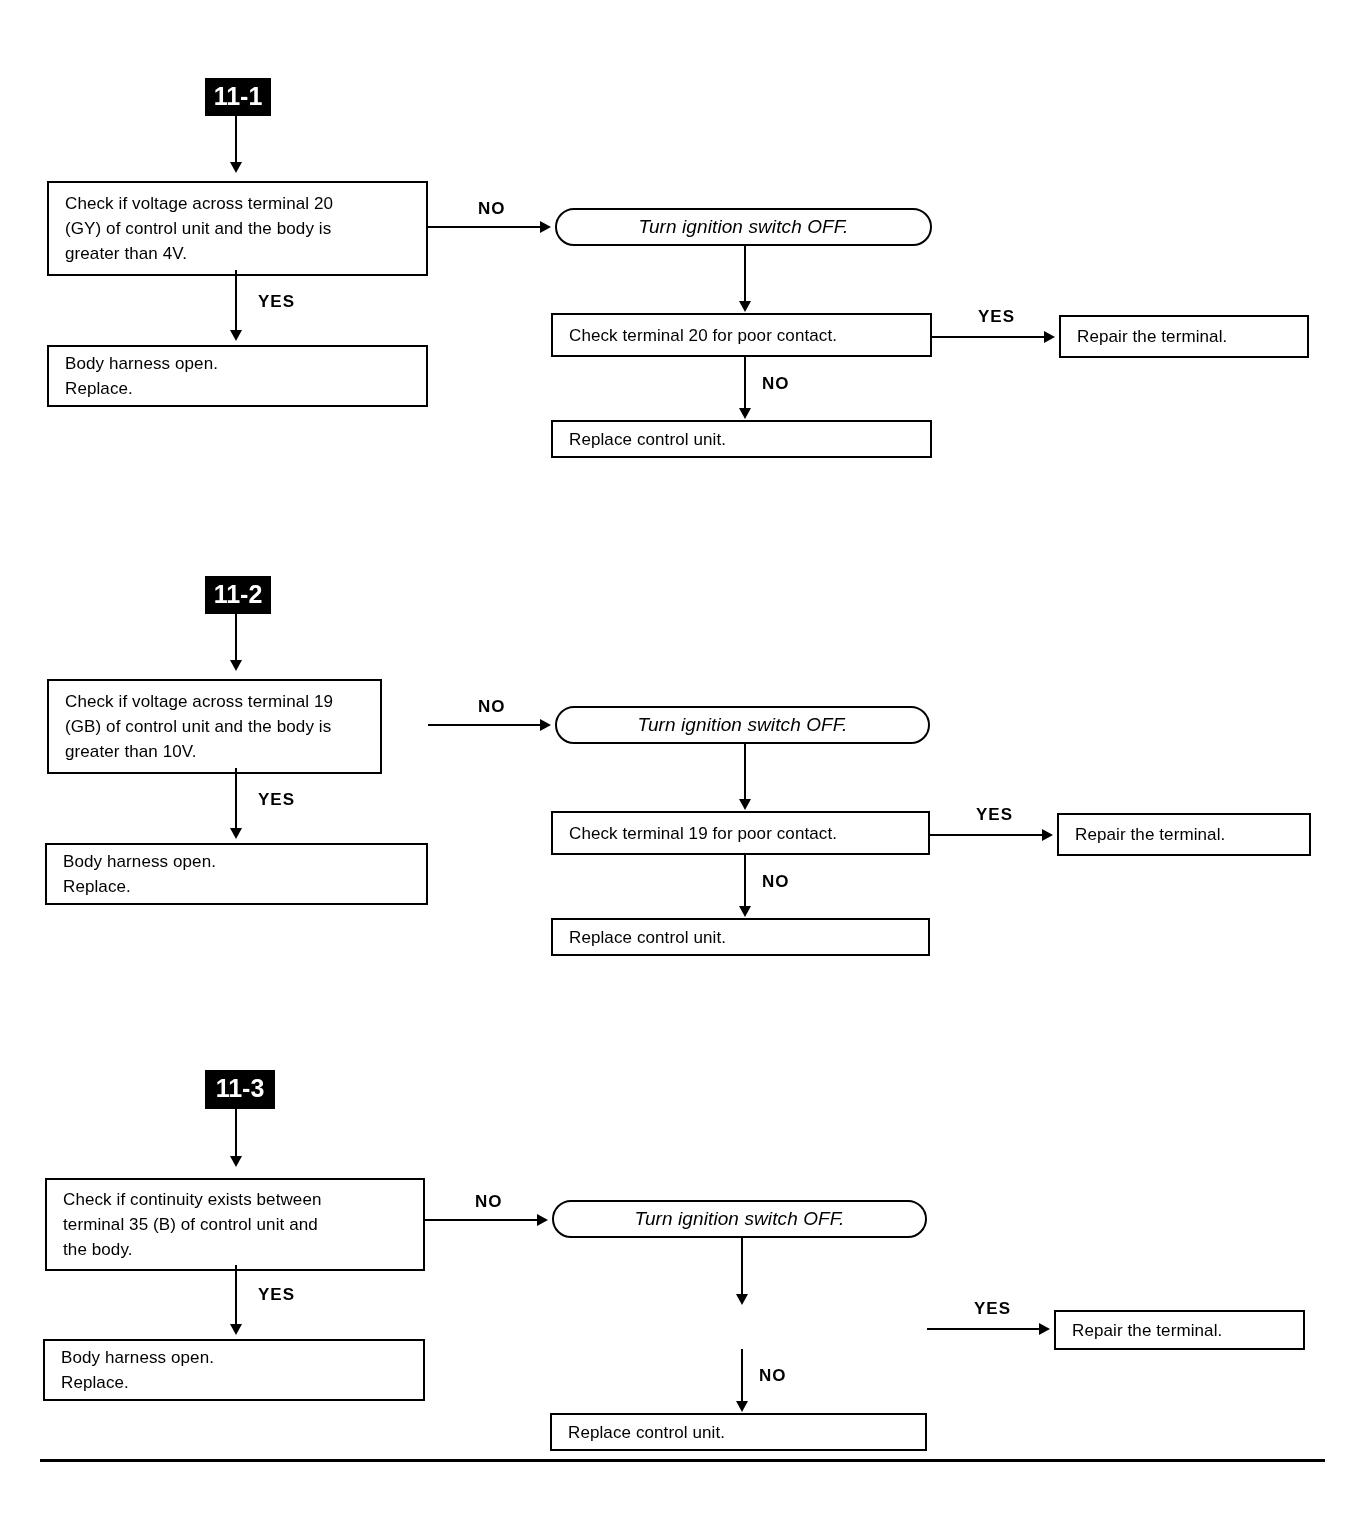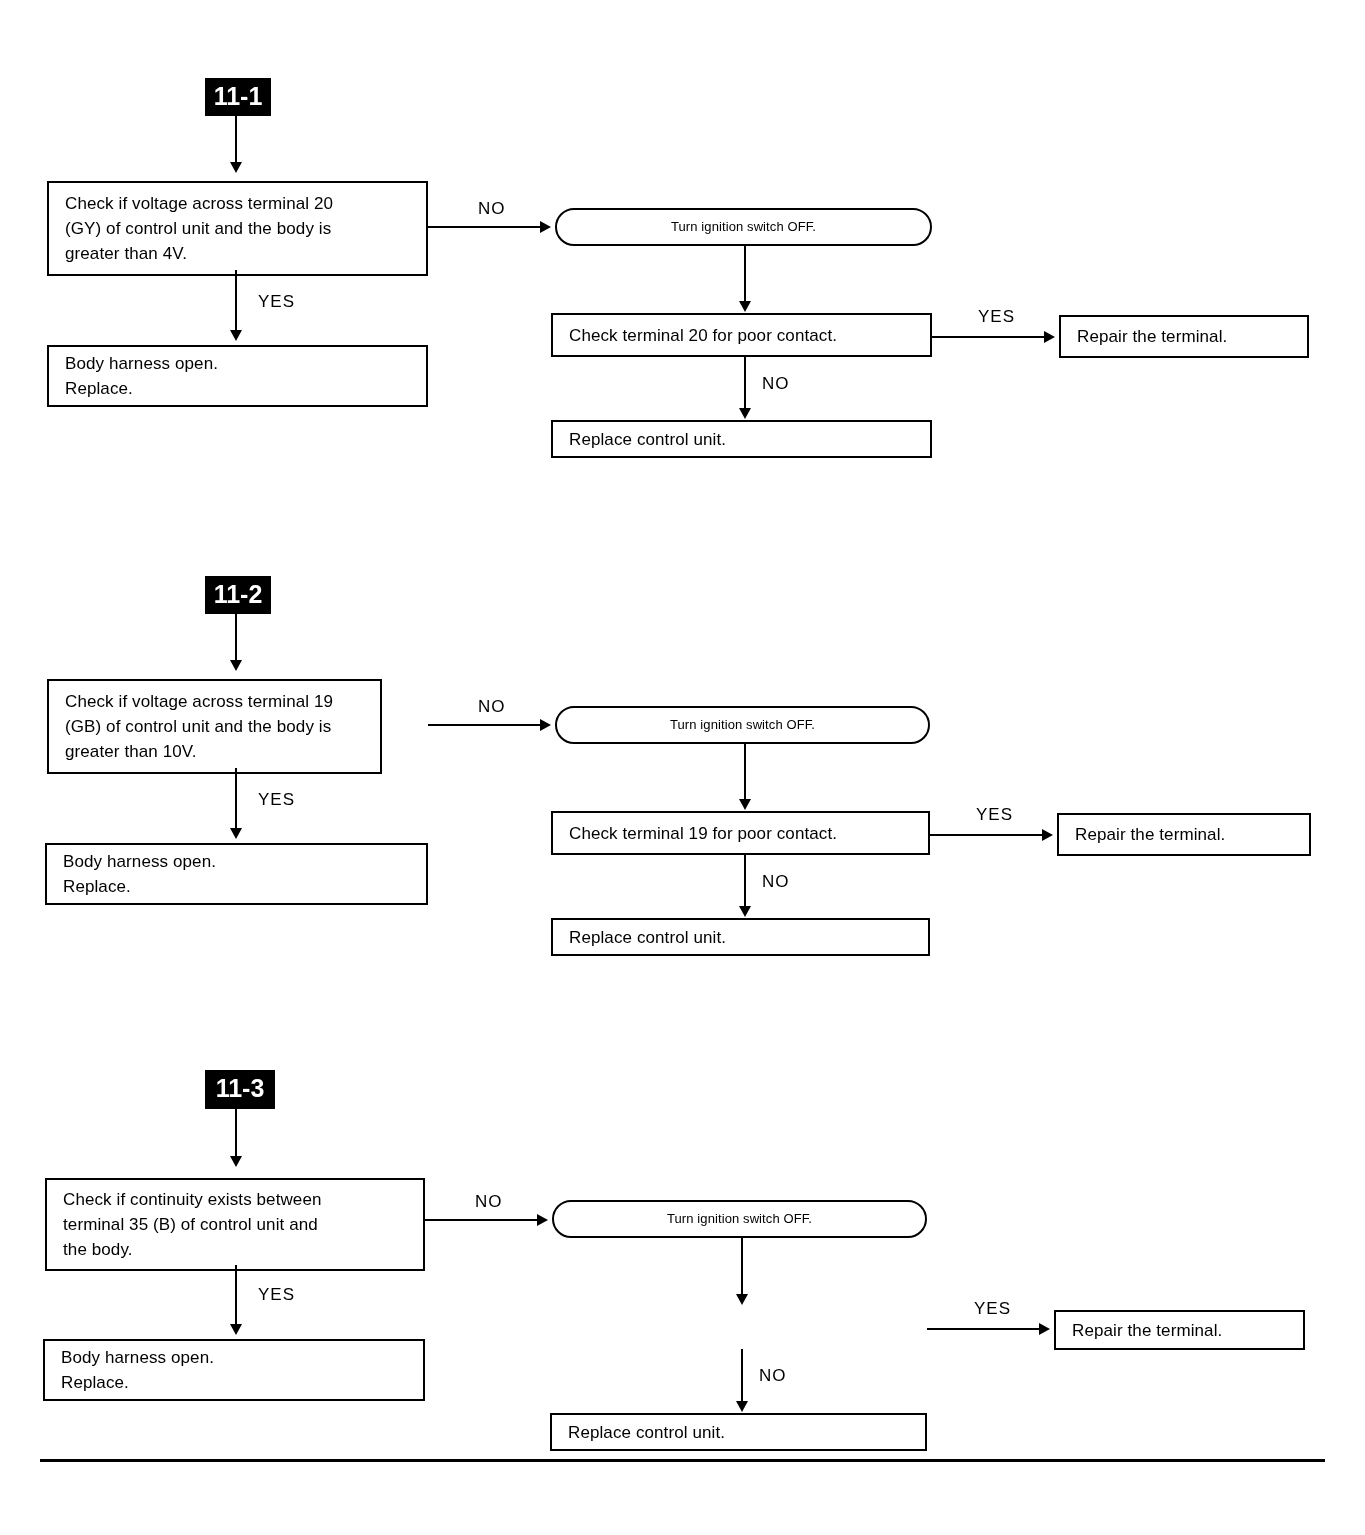--- a/index.html
+++ b/index.html
@@ -56,23 +56,24 @@
   
   .pill {
     border: 2px solid #000000;
     background: #ffffff;
     border-radius: 999px;
     display: flex;
     align-items: center;
     justify-content: center;
   }
   .pill .txt {
-    font-size: 13px;
+    font-size: 19px;
     line-height: 22px;
     letter-spacing: 0.1px;
+    font-style: italic;
   }
 
   
   .vline { background: #000000; width: 2px; }
   .hline { background: #000000; height: 2px; }
 
   
   .arrow-down {
     width: 0; height: 0;
     border-left: 6px solid transparent;
@@ -85,20 +86,21 @@
     border-bottom: 6px solid transparent;
     border-left: 11px solid #000000;
   }
 
   
   .edge-label {
     font-size: 17px;
     letter-spacing: 1px;
     line-height: 1;
     white-space: nowrap;
+    font-weight: bold;
   }
 
   
   .page-rule { background: #000000; height: 3px; }
 </style>
 </head>
 <body>
 
 <div id="page">
 

